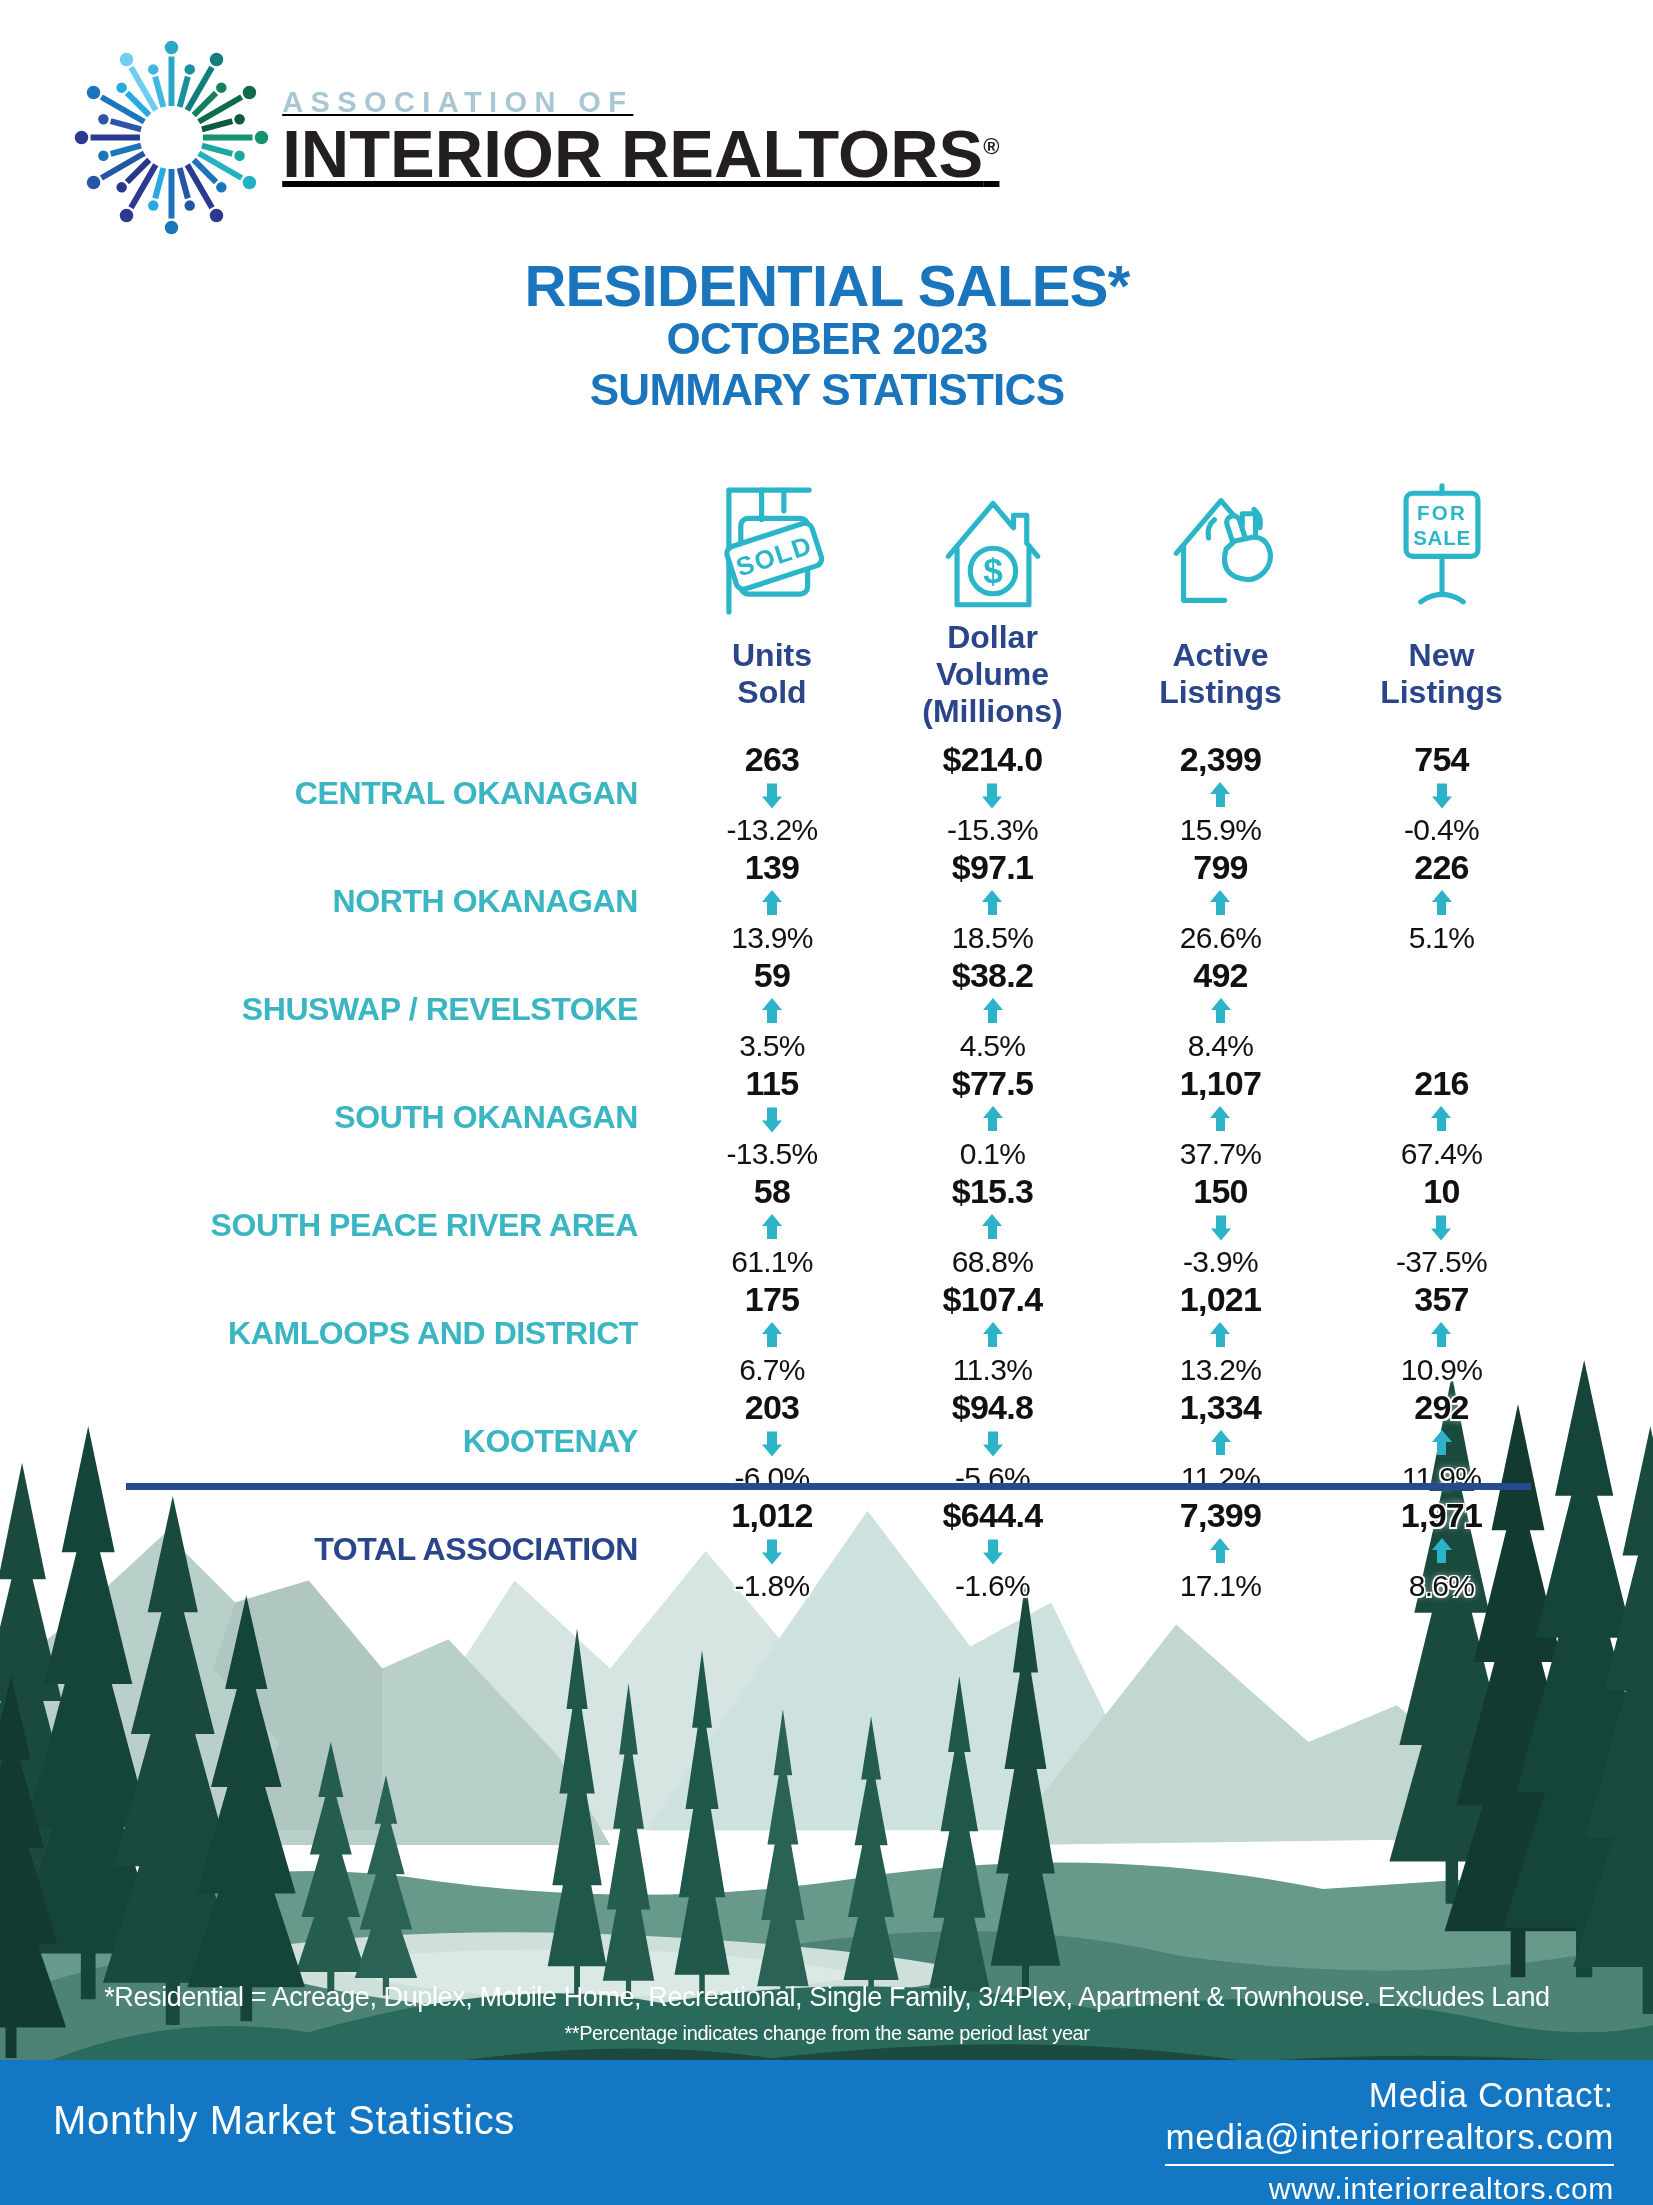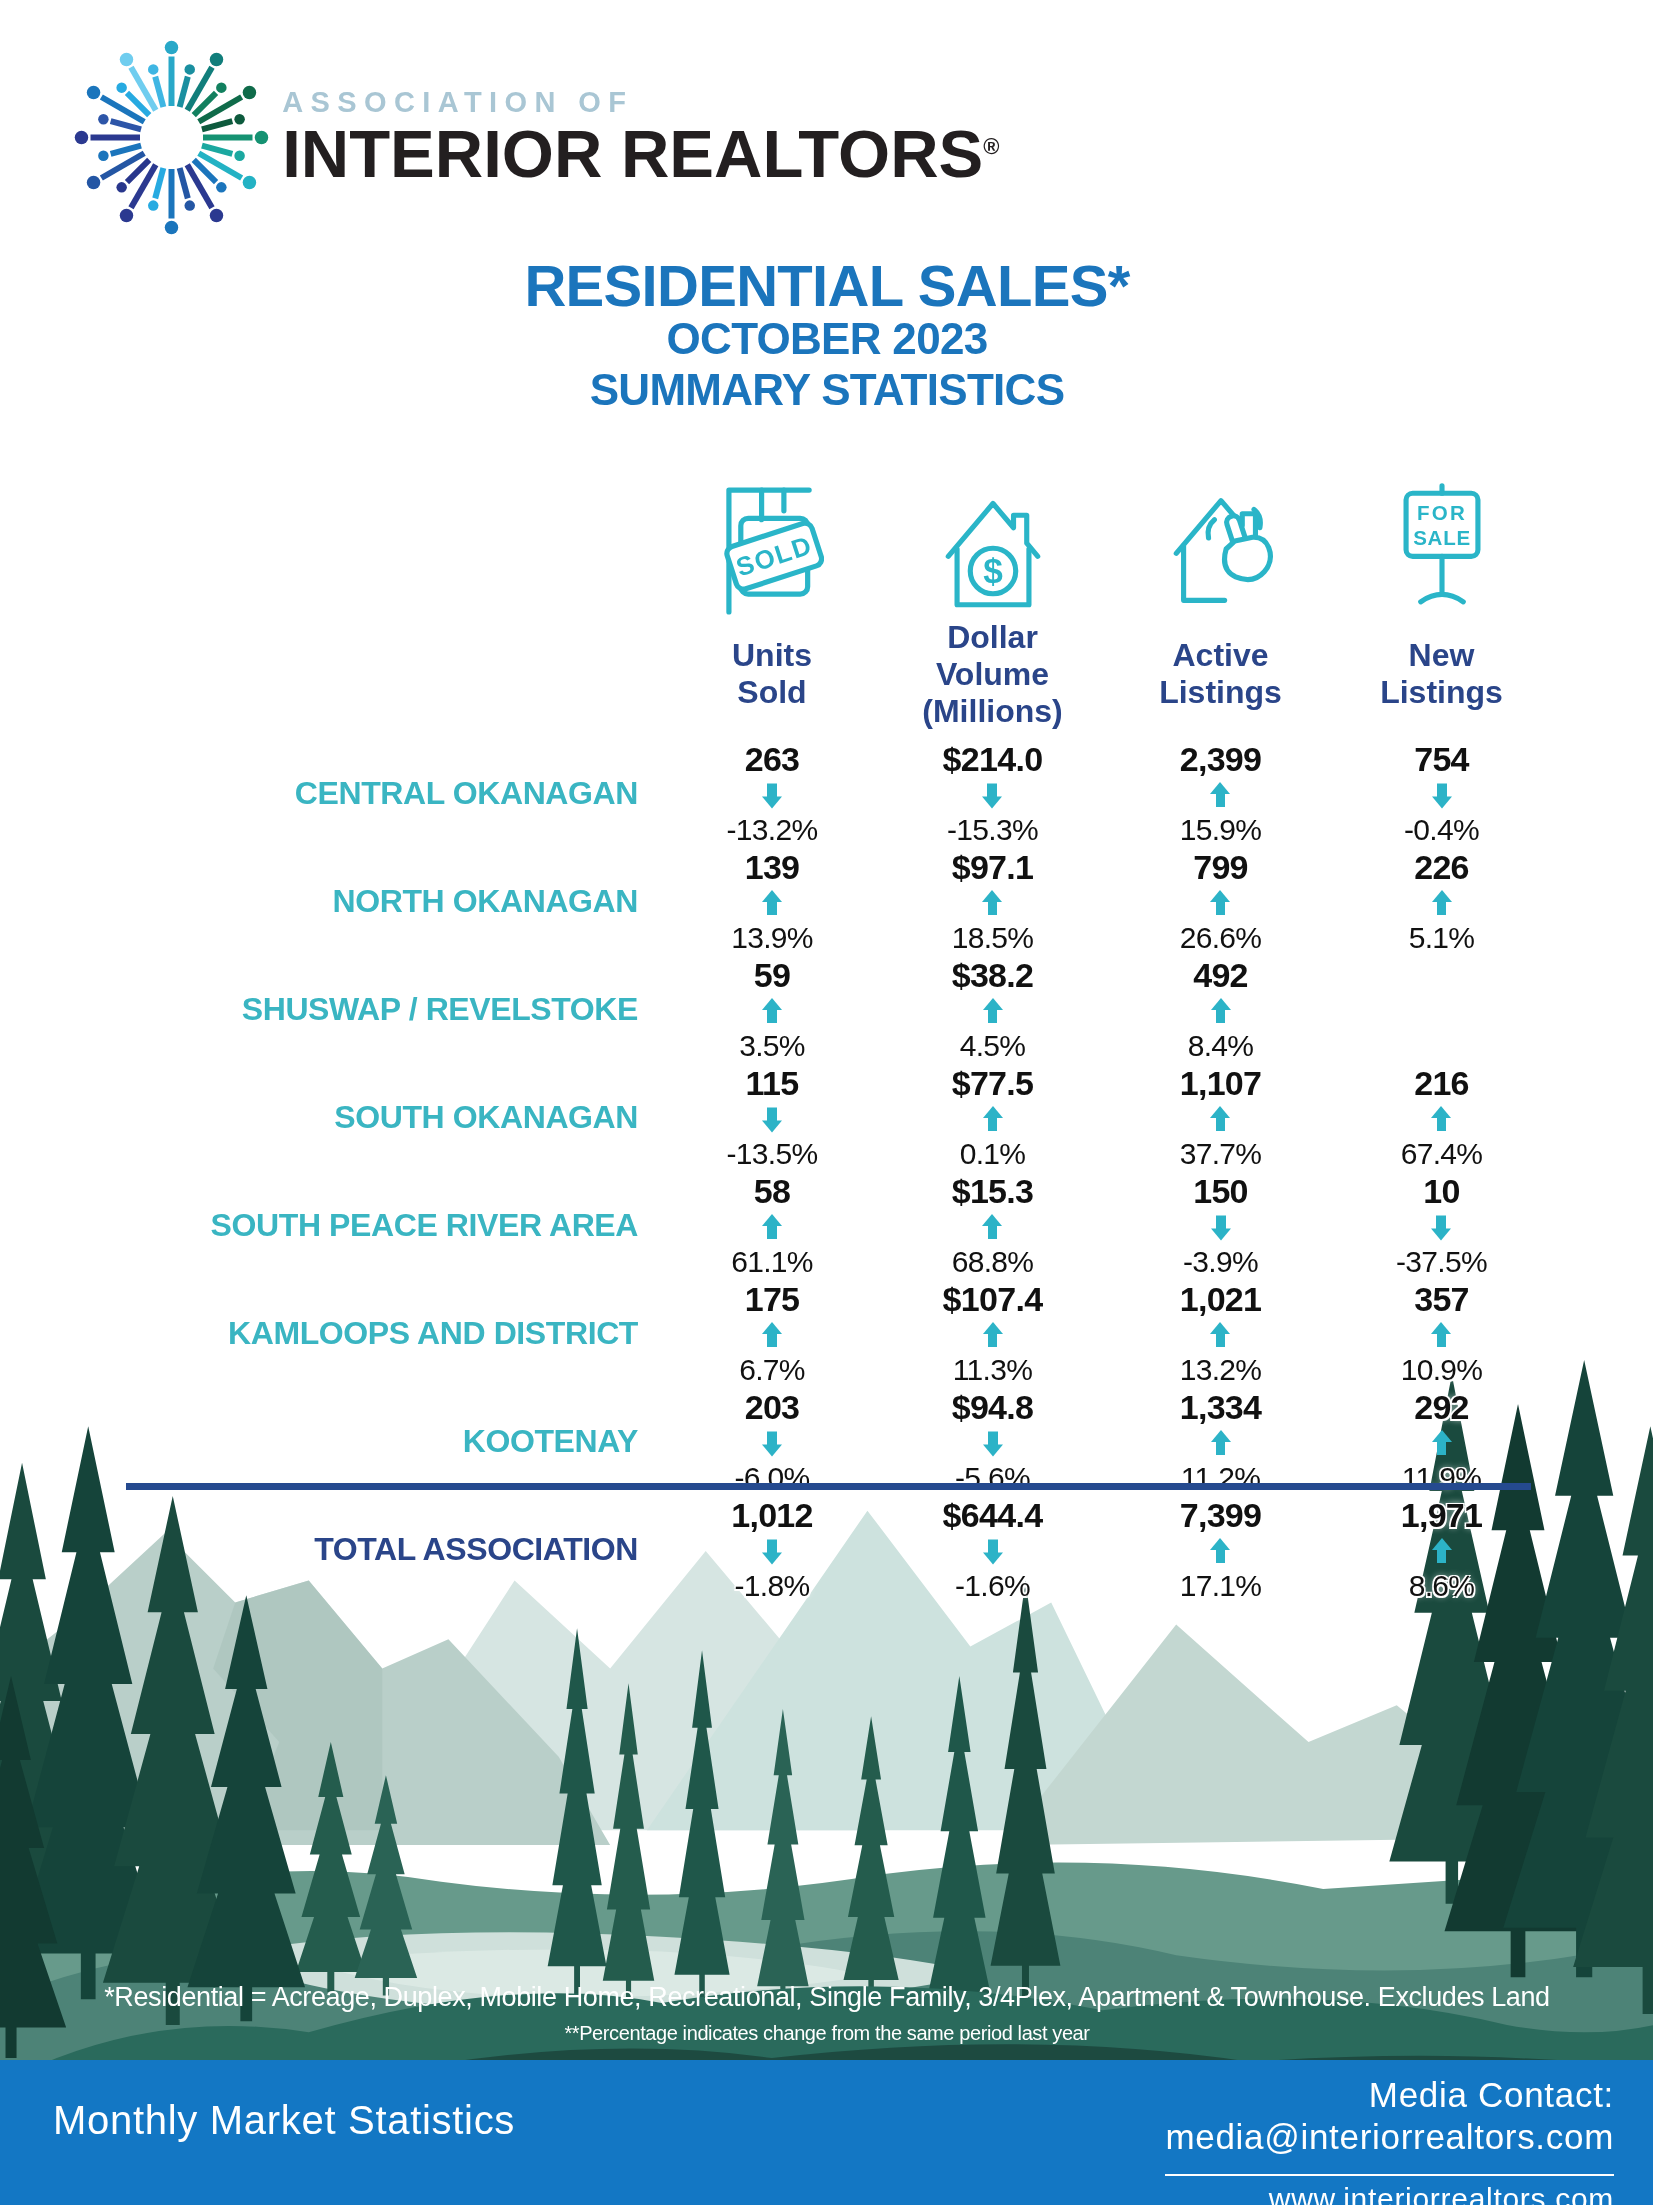--- a/index.html
+++ b/index.html
@@ -3,21 +3,21 @@
 <meta charset="utf-8">
 <style>
   * { margin:0; padding:0; box-sizing:border-box; }
   html,body { background:#888; }
   body { font-family:"Liberation Sans", sans-serif; }
   #page {
     position:relative; width:1654px; height:2205px; background:#ffffff;
     overflow:hidden; margin:0 auto;
   }
   
-  #logo { position:absolute; left:74px; top:40px; display:flex; align-items:center; }
+  #logo { position:absolute; left:74px; top:40px; display:flex; align-items:center;text-decoration:underline; }
   #starburst { width:195px; height:195px; }
   #logo-text { margin-left:13.2px; }
   .logo-top {
     font-size:29px; font-weight:600; letter-spacing:7.4px; color:#a9c6d4;
   }
   .logo-bottom {
     font-size:67px; font-weight:800; letter-spacing:0px; color:#231f20; line-height:1.05;
     white-space:nowrap;
   }
   .logo-reg { font-size:22px; font-weight:700; vertical-align:super; color:#231f20; }
@@ -66,21 +66,21 @@
   .fn2 { font-size:20px; font-weight:400; line-height:34px; letter-spacing:-0.4px; }
   
   #footer {
     position:absolute; left:0; top:2060px; width:1654px; height:145px; background:#1377c4;
     color:#fff; display:flex; justify-content:space-between;
   }
   #footer-left { padding:38px 0 0 53px; font-size:40px; font-weight:300; letter-spacing:0.7px; }
   #footer-right { padding:13.2px 40px 0 0; text-align:right; font-weight:300; }
   .media-label { font-size:35px; letter-spacing:0.7px; line-height:43px; }
   .media-email { display:inline-block; font-size:35px; letter-spacing:0.7px; line-height:41px;
-    border-bottom:2.9px solid #fff; padding-bottom:17px; }
+    border-bottom:2.9px solid #fff; padding-bottom:7px; }
   .media-web { font-size:30px; letter-spacing:0.7px; line-height:40px; margin-top:2.9px; }
   svg text { font-family:"Liberation Sans", sans-serif; }
 </style>
 </head>
 <body>
 
 <div id="page">
 
   <div id="logo">
     <svg id="starburst" viewBox="0 0 260 260">

